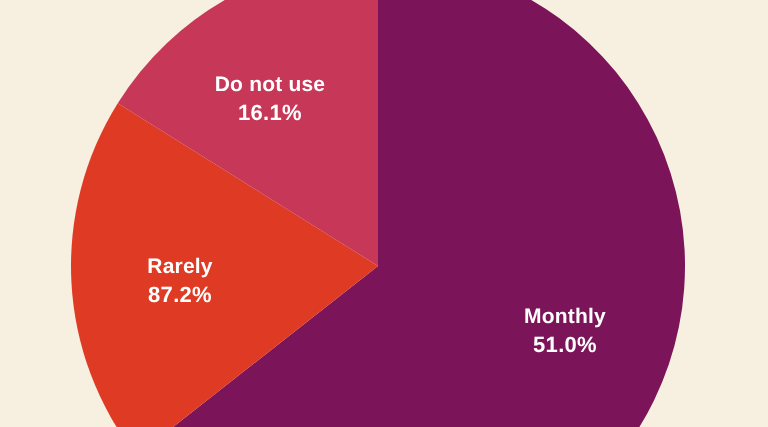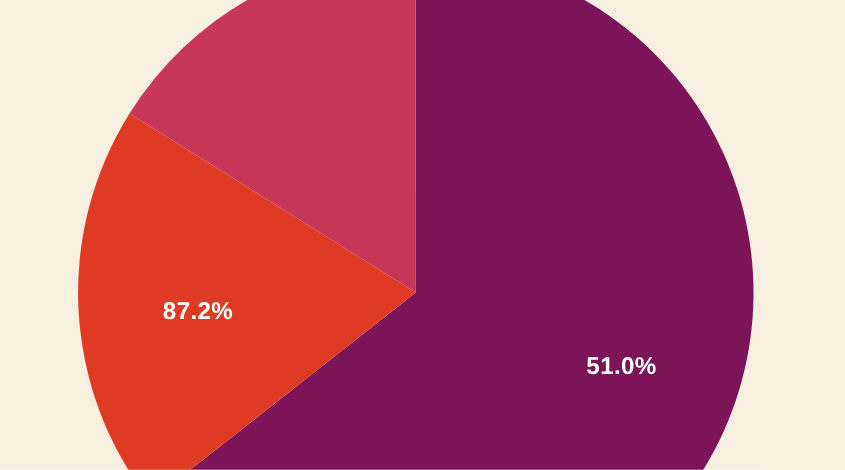--- a/index.html
+++ b/index.html
@@ -60,22 +60,28 @@
 <div id="chart-stage" style="background: rgb(247, 240, 225);">
 
   <svg id="pie-svg" viewBox="0 0 768 427">
     <g>
       <path d="M 378 266 L 378.00 -41.00 A 307 307 0 1 1 136.61 455.68 Z" fill="#7b1458"></path>
       <path d="M 378 266 L 136.61 455.68 A 307 307 0 0 1 117.76 103.13 Z" fill="#de3a24"></path>
       <path d="M 378 266 L 117.76 103.13 A 307 307 0 0 1 378.00 -41.00 Z" fill="#c73758"></path>
     </g>
   </svg>
 
+  <div class="slice-label" id="label-do-not-use">
+    <span class="cat">Do not use</span>
+    <span class="pct">16.1%</span>
+  </div>
 
   <div class="slice-label" id="label-rarely">
+    <span class="cat">Rarely</span>
     <span class="pct">87.2%</span>
   </div>
 
   <div class="slice-label" id="label-monthly">
+    <span class="cat">Monthly</span>
     <span class="pct">51.0%</span>
   </div>
 
 </div>
 
 </body></html>

